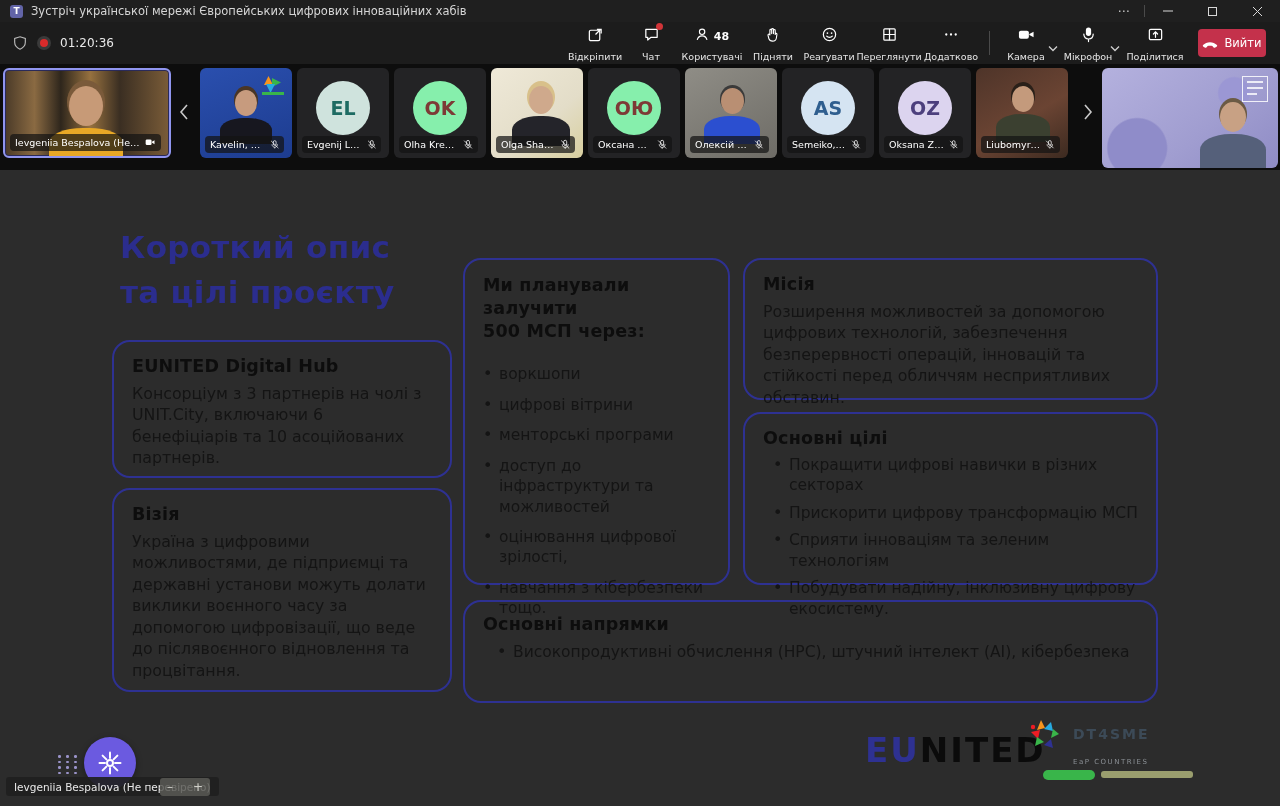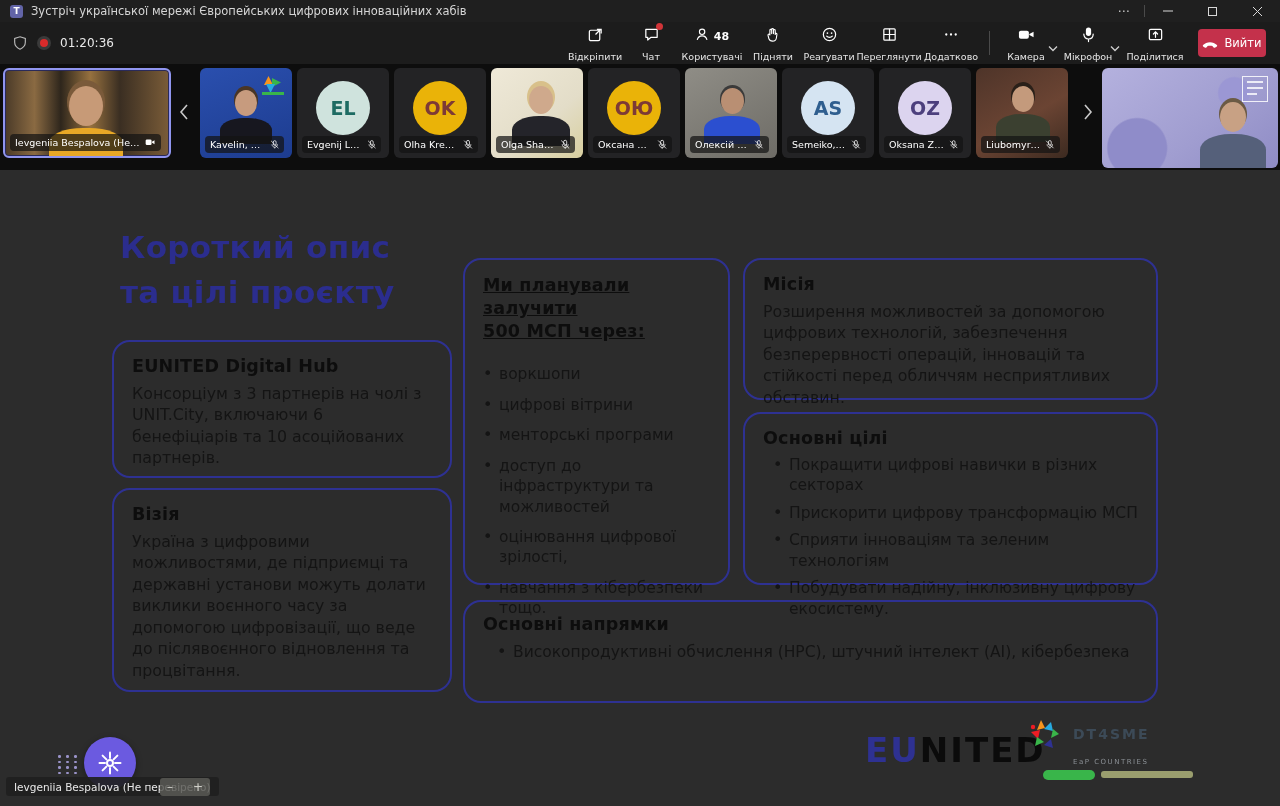--- a/index.html
+++ b/index.html
@@ -38,21 +38,21 @@
   .filmstrip { position:relative; height:106px; background:#0d0d0d; }
   .tile { position:absolute; top:4px; height:90px; width:92px; border-radius:6px; background:#232325; overflow:hidden;text-decoration:underline; }
   .tile.active { left:3px; width:168px; border:2px solid #9095ef; box-shadow:0 0 0 1px #2a2a5a inset; }
   .strip-chev { position:absolute; top:38px; color:#c9c9c9; }
   .namepill { position:absolute; left:5px; bottom:5px; max-width:86%; height:17px; background:rgba(20,20,20,.72);
               border-radius:4px; display:flex; align-items:center; gap:4px; padding:0 5px; }
   .namepill span { color:#fff; font-size:9.5px; white-space:nowrap; overflow:hidden; text-overflow:ellipsis; }
   .circle { position:absolute; left:50%; top:44%; transform:translate(-50%,-50%); width:54px; height:54px;
             border-radius:50%; display:flex; align-items:center; justify-content:center; font-size:19px; font-weight:bold; }
   .c-el { background:#cfe3dd; color:#1d6b62; }
-  .c-ok { background:#eab308; color:#7d3a36; }
+  .c-ok { background:#86efac; color:#7d3a36; }
   .c-as { background:#d5e4f2; color:#2f5e8f; }
   .c-oz { background:#dcd4ef; color:#4c3f7d; }
   .head { position:absolute; border-radius:50%; }
   .torso { position:absolute; border-radius:46% 46% 0 0; }
   
   .v-iev { background:linear-gradient(90deg,#4a3a28 0%,#8a6a42 18%,#2e261c 34%,#96713f 52%,#3a2e22 70%,#7a5c38 100%); }
   .v-iev .head { width:34px; height:40px; left:64px; top:16px; background:#c79a77; box-shadow:0 -4px 0 2px #7a5a3a; }
   .v-iev .torso { width:74px; height:32px; left:44px; top:58px; background:#e8a826; }
   .v-kav { background:linear-gradient(160deg,#2a4fae 0%,#1d3c8f 100%); }
   .v-kav .head { width:22px; height:26px; left:35px; top:22px; background:#c79b7e; box-shadow:0 -3px 0 1px #4a3626; }
@@ -85,21 +85,21 @@
              color:#2b2d8e; line-height:1.45; letter-spacing:.3px; }
   .sbox { position:absolute; border:2.5px solid #2e3192; border-radius:18px; padding:14px 18px; color:#141414; }
   .sbox h3 { font-size:17.5px; font-weight:800; color:#0d0d0d; margin-bottom:7px; letter-spacing:.2px; }
   .sbox p { font-size:15.8px; line-height:1.36; }
   .sbox ul { list-style:none; margin-top:4px; }
   .sbox li { font-size:15.5px; line-height:1.32; margin-bottom:7px; padding-left:16px; position:relative; }
   .sbox li::before { content:"•"; position:absolute; left:0; top:-1px; font-size:16px; }
   .b-hub { left:37px; top:170px; width:340px; height:138px; }
   .b-vis { left:37px; top:318px; width:340px; height:204px; }
   .b-plan { left:388px; top:88px; width:267px; height:327px; }
-  .b-plan h3 { line-height:1.3;text-decoration:underline; }
+  .b-plan h3 { line-height:1.3; }
   .b-plan ul { margin-top:22px; }
   .b-plan li { margin-bottom:10px; }
   .b-mis { left:668px; top:88px; width:415px; height:142px; }
   .b-goal { left:668px; top:242px; width:415px; height:173px; }
   .b-goal ul { padding-left:10px; }
   .b-dir { left:388px; top:430px; width:695px; height:103px; padding-top:12px; }
   .b-dir ul { padding-left:14px; margin-top:8px; }
   .b-dir li { margin-bottom:5px; }
 
   .logo-eunited { position:absolute; left:790px; top:560px; font-size:34px; font-weight:800;

